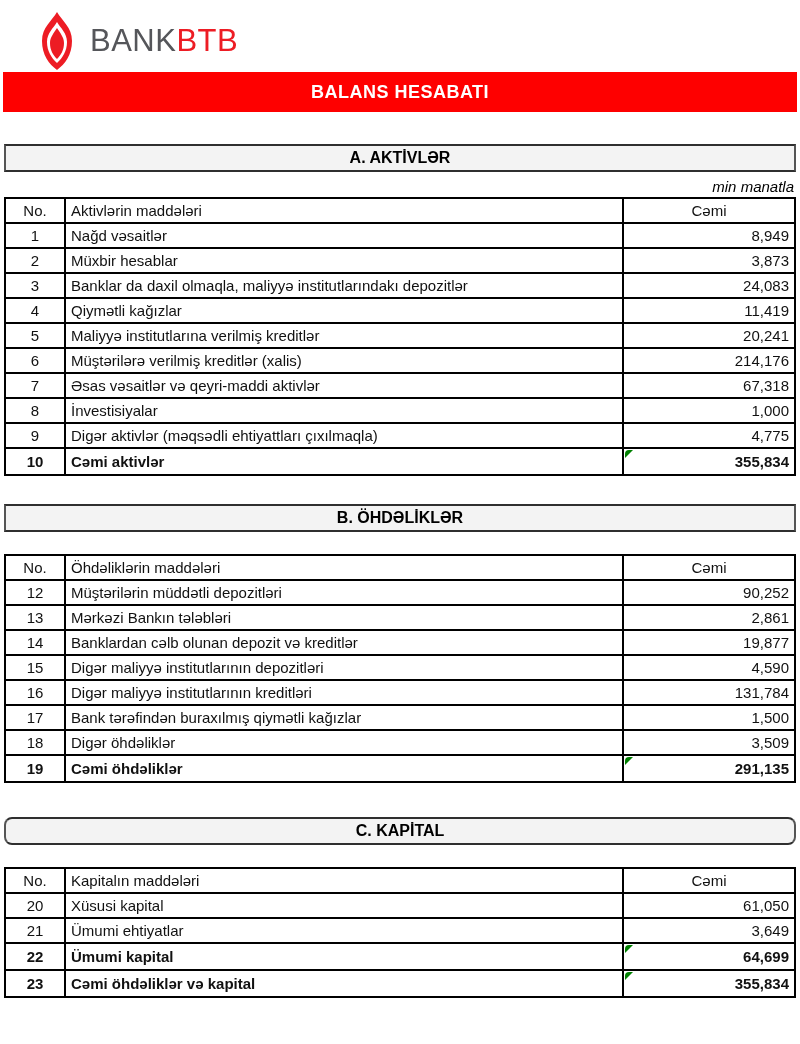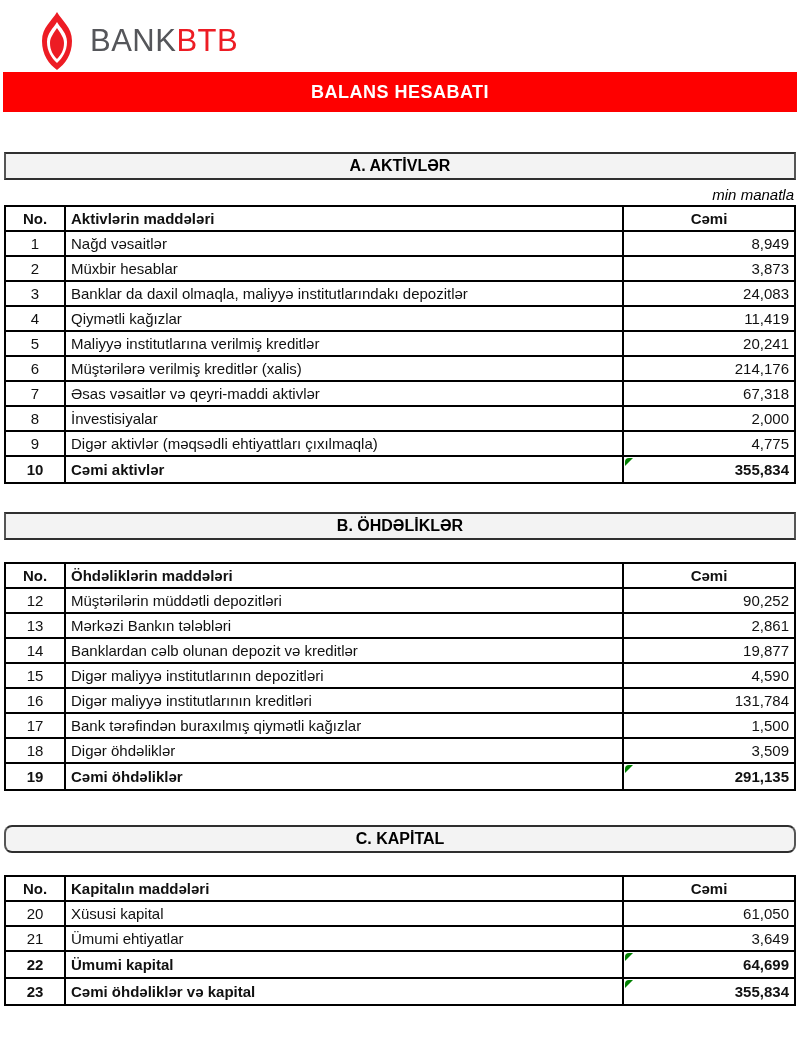--- a/index.html
+++ b/index.html
@@ -35,21 +35,21 @@
   
   .banner{
     margin:2px 3px 0 3px;height:40px;
     background:var(--banner-bg);
     display:flex;align-items:center;justify-content:center;
   }
   .banner span{
     color:#ffffff;font-size:18px;font-weight:bold;letter-spacing:0.5px;
   }
 
-  .content{padding:12px 4px;}
+  .content{padding:4px 4px;}
 
   
   .section-bar{
     background:var(--bar-bg);
     border:2px solid var(--bar-border);
     border-left-color:#555;border-right-color:#555;
     height:28px;
     display:flex;align-items:center;justify-content:center;
   }
   .section-bar span{font-size:16px;font-weight:bold;color:#000;}
@@ -72,21 +72,21 @@
   col.c-no{width:60px;}
   col.c-val{width:172px;}
   th,td{
     border:2px solid var(--grid);
     font-size:15px;
     padding:2px 5px;
     height:25px;
     overflow:hidden;white-space:nowrap;
     background:#fff;
   }
-  thead th{font-weight:bold;}
+  thead th{font-weight:normal;}
   th.no,td.no{text-align:center;padding:2px 2px;}
   th.label,td.label{text-align:left;}
   th.val{text-align:center;}
   td.val{text-align:right;position:relative;border-radius:6px;}
   tr.total td{font-weight:bold;height:27px;}
   .marker{
     display:none;
     position:absolute;top:1px;left:1px;
     width:0;height:0;
     border-top:8px solid var(--marker-green);
@@ -173,21 +173,21 @@
 
           <tr class="row">
             <td class="no">7</td>
             <td class="label">Əsas vəsaitlər və qeyri-maddi aktivlər</td>
             <td class="val"><span class="num">67,318</span></td>
           </tr>
 
           <tr class="row">
             <td class="no">8</td>
             <td class="label">İnvestisiyalar</td>
-            <td class="val"><span class="num">2,000</span></td>
+            <td class="val"><span class="num">1,000</span></td>
           </tr>
 
           <tr class="row">
             <td class="no">9</td>
             <td class="label">Digər aktivlər (məqsədli ehtiyattları çıxılmaqla)</td>
             <td class="val"><span class="num">4,775</span></td>
           </tr>
 
           <tr class="row total has-marker">
             <td class="no">10</td>

